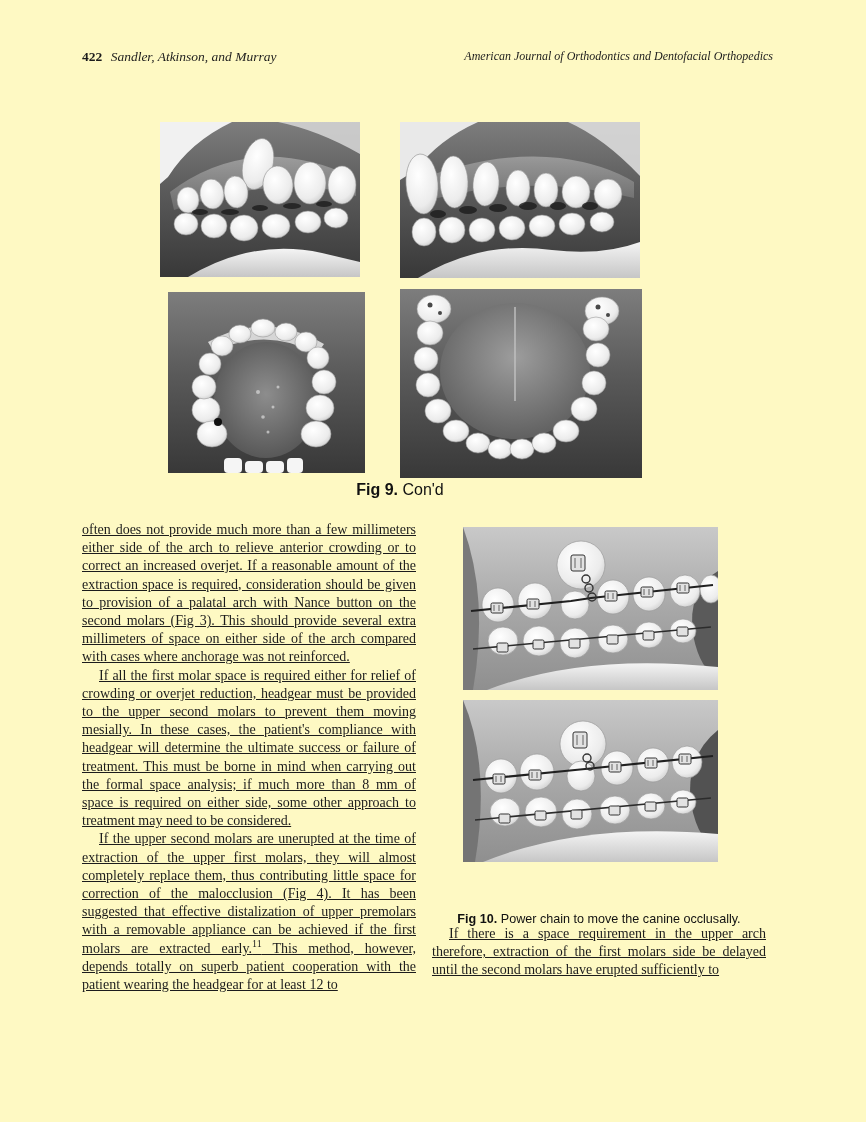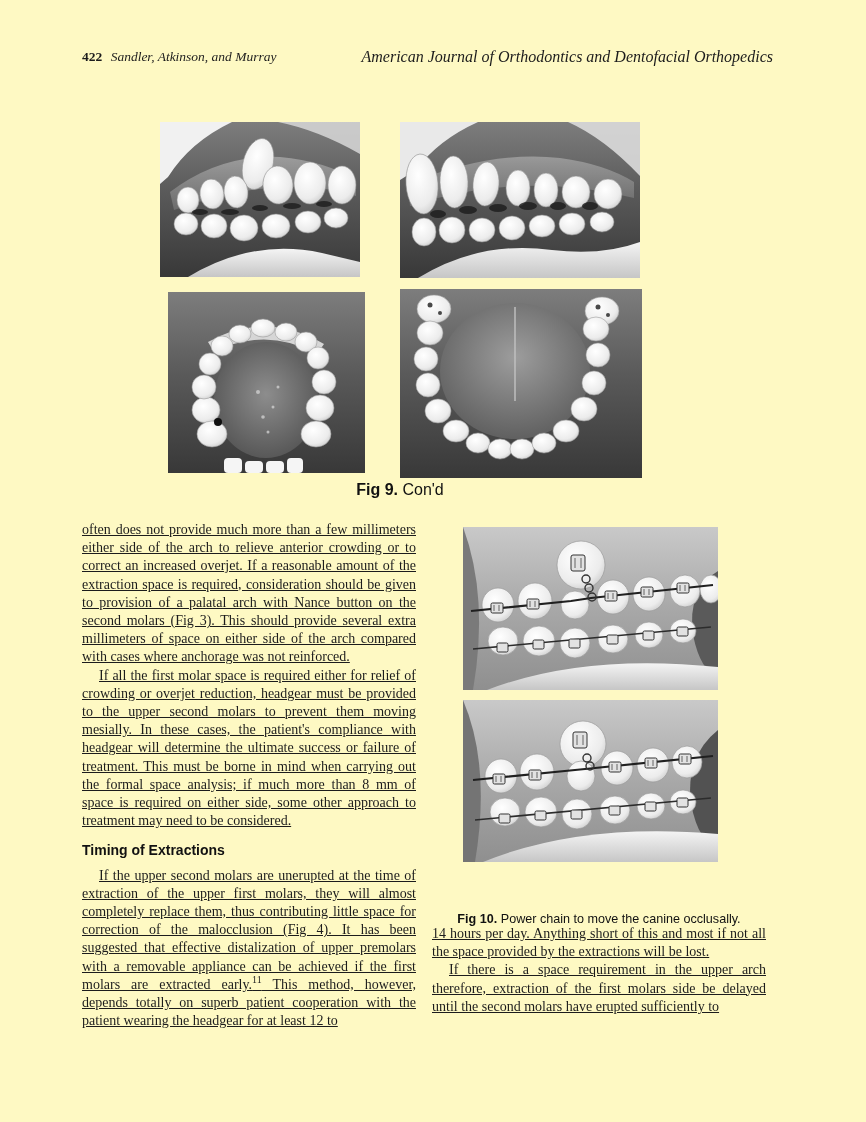--- a/index.html
+++ b/index.html
@@ -6,21 +6,21 @@
   html,body { background:#e8e8e8; }
   .page {
     position:relative; width:866px; height:1122px; background:#fef9c3;
     margin:0 auto; overflow:hidden;
     font-family:"Liberation Serif", serif; color:#1c1c1c;
   }
   
   .head-left { position:absolute; left:82px; top:49px; font-size:13.5px; white-space:nowrap; }
   .head-left .pno { font-weight:bold; font-style:normal; }
   .head-left .authors { font-style:italic; margin-left:5px; }
-  .head-right { position:absolute; right:93px; top:49px; text-align:right; font-size:16px; font-style:italic; line-height:15.5px; }
+  .head-right { position:absolute; right:93px; top:49px; text-align:right; font-size:12px; font-style:italic; line-height:15.5px; }
   
   .photo { position:absolute; display:block; }
   .fig9-caption {
     position:absolute; left:160px; top:481px; width:480px; text-align:center;
     font-family:"Liberation Sans", sans-serif; font-size:16px; color:#111;
   }
   .fig10-caption {
     position:absolute; left:432px; top:876px; width:334px; text-align:center;
     font-family:"Liberation Sans", sans-serif; font-size:12.6px; color:#111;margin-top:36px;
   }
@@ -214,21 +214,20 @@
   </svg>
 
   <div class="fig9-caption">
     <span class="figlabel">Fig 9.</span>
     <span>Con'd</span>
   </div>
 
   <div class="col col-left">
     <p class="para">often does not provide much more than a few millimeters either side of the arch to relieve anterior crowding or to correct an increased overjet. If a reasonable amount of the extraction space is required, consideration should be given to provision of a palatal arch with Nance button on the second molars (Fig 3). This should provide several extra millimeters of space on either side of the arch compared with cases where anchorage was not reinforced.</p>
     <p class="para indent">If all the first molar space is required either for relief of crowding or overjet reduction, headgear must be provided to the upper second molars to prevent them moving mesially. In these cases, the patient's compliance with headgear will determine the ultimate success or failure of treatment. This must be borne in mind when carrying out the formal space analysis; if much more than 8 mm of space is required on either side, some other approach to treatment may need to be considered.</p>
-    <h2 class="subhead">Timing of Extractions</h2>
     <p class="para indent"><span>If the upper second molars are unerupted at the time of extraction of the upper first molars, they will almost completely replace them, thus contributing little space for correction of the malocclusion (Fig 4). It has been suggested that effective distalization of upper premolars with a removable appliance can be achieved if the first molars are extracted early.</span><sup class="ref">11</sup><span> This method, however, depends totally on superb patient cooperation with the patient wearing the headgear for at least 12 to</span></p>
   </div>
 
   <svg class="photo" style="left:463px;top:527px" width="255" height="163" viewBox="0 0 255 163" preserveAspectRatio="none">
     <rect width="255" height="163" fill="url(#gGumLight)"></rect>
     <path d="M0 0 Q26 70 10 163 L0 163 Z" fill="#7a7a7a"></path>
     <path d="M255 44 Q224 62 230 108 Q238 146 255 148 Z" fill="#5a5a5a"></path>
     <path d="M24 163 Q120 126 255 140 V163 Z" fill="url(#gLip)"></path>
     <g stroke="#999999" stroke-width="0.7">
       <circle cx="118" cy="38" r="24" fill="url(#gTooth)"></circle>
@@ -318,17 +317,16 @@
       <path d="M33 76 v6 M38 76 v6 M69 72 v6 M74 72 v6 M149 64 v6 M154 64 v6 M185 60 v6 M190 60 v6 M219 56 v6 M224 56 v6"></path>
     </g>
   </svg>
 
   <div class="fig10-caption">
     <span class="figlabel">Fig 10.</span>
     <span>Power chain to move the canine occlusally.</span>
   </div>
 
   <div class="col col-right">
-    <p class="para">14 hours per day. Anything short of this and most if not all the space provided by the extractions will be lost.</p>
     <p class="para indent">If there is a space requirement in the upper arch therefore, extraction of the first molars side be delayed until the second molars have erupted sufficiently to</p>
   </div>
 
 </div>
 
 </body></html>

